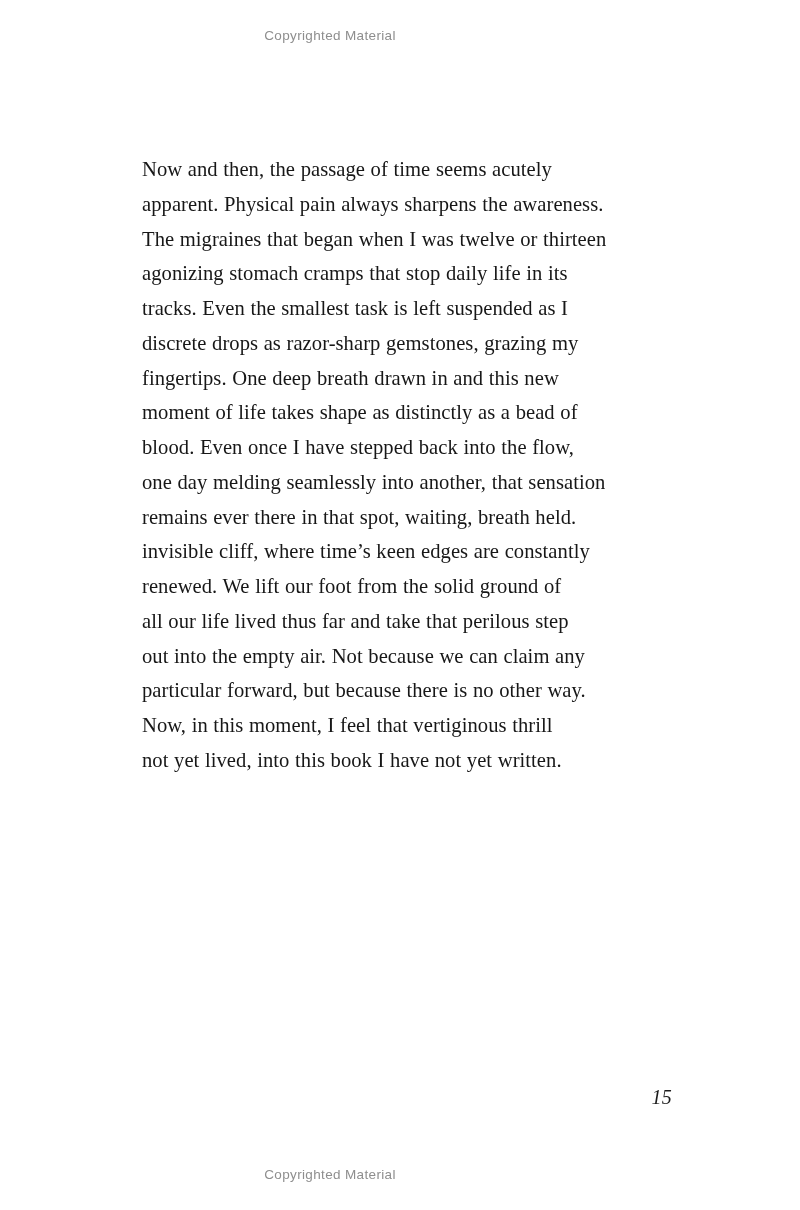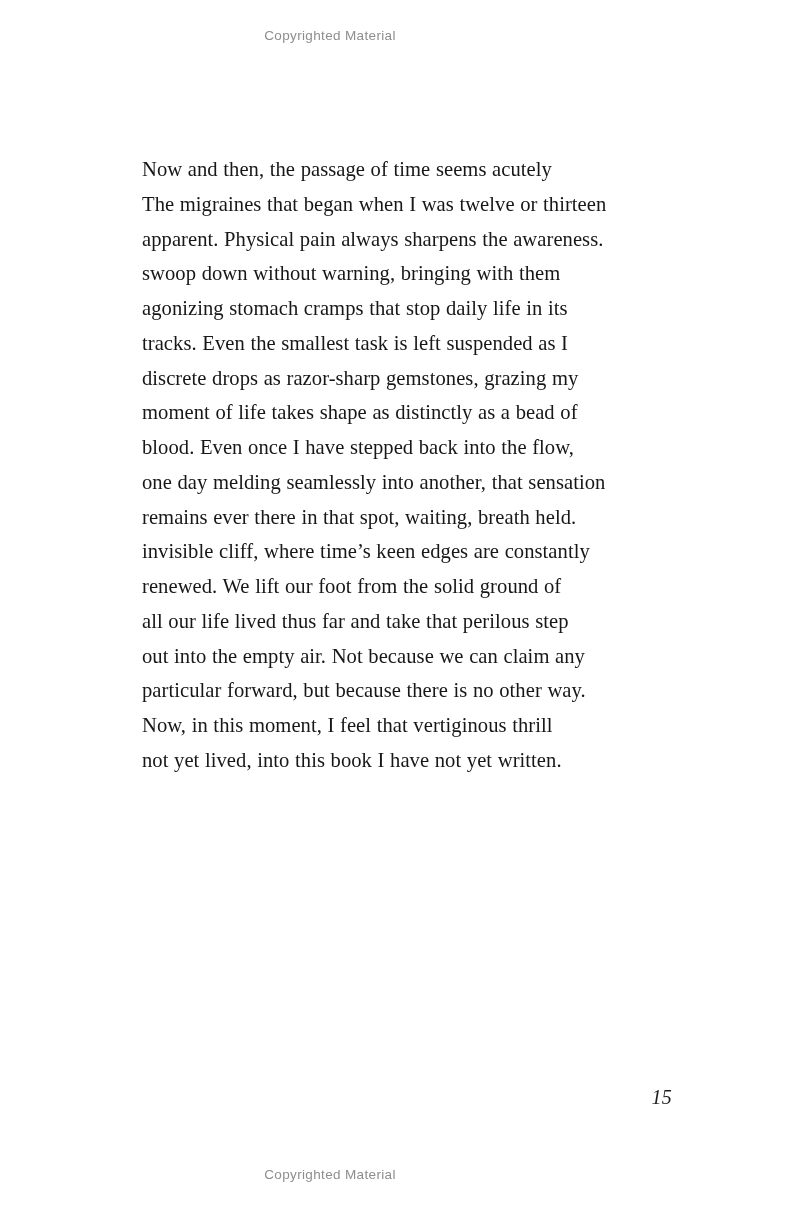--- a/index.html
+++ b/index.html
@@ -82,26 +82,26 @@
 </head>
 <body style="background: rgb(255, 255, 255);">
 
 <div class="page">
 
   <div class="watermark watermark-top" style="color: rgb(142, 142, 142);">Copyrighted Material</div>
 
   <div class="textblock">
     <p class="para" style="color: rgb(23, 23, 23);">
         <span class="ln">Now and then, the passage of time seems acutely</span>
+        <span class="ln">apparent. Physical pain always sharpens the awareness.</span>
         <span class="ln">The migraines that began when I was twelve or thirteen</span>
-        <span class="ln">apparent. Physical pain always sharpens the awareness.</span>
-        <span class="ln">swoop down without warning, bringing with them</span>
         <span class="ln">agonizing stomach cramps that stop daily life in its</span>
         <span class="ln">tracks. Even the smallest task is left suspended as I</span>
         <span class="ln">discrete drops as razor-sharp gemstones, grazing my</span>
+        <span class="ln">fingertips. One deep breath drawn in and this new</span>
         <span class="ln">moment of life takes shape as distinctly as a bead of</span>
         <span class="ln">blood. Even once I have stepped back into the flow,</span>
         <span class="ln">one day melding seamlessly into another, that sensation</span>
         <span class="ln">remains ever there in that spot, waiting, breath held.</span>
       </p>
     <p class="para" style="color: rgb(23, 23, 23);">
         <span class="ln">invisible cliff, where time’s keen edges are constantly</span>
         <span class="ln">renewed. We lift our foot from the solid ground of</span>
         <span class="ln">all our life lived thus far and take that perilous step</span>
         <span class="ln">out into the empty air. Not because we can claim any</span>

